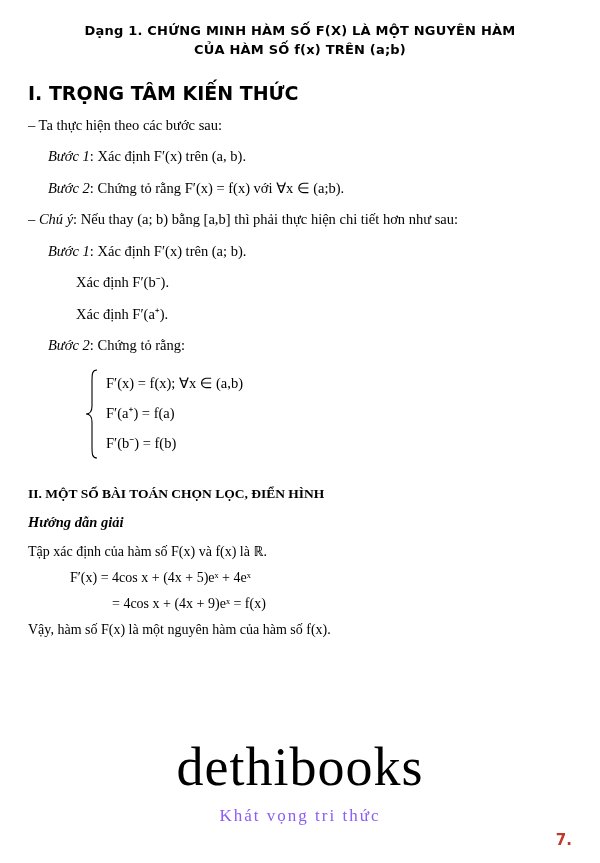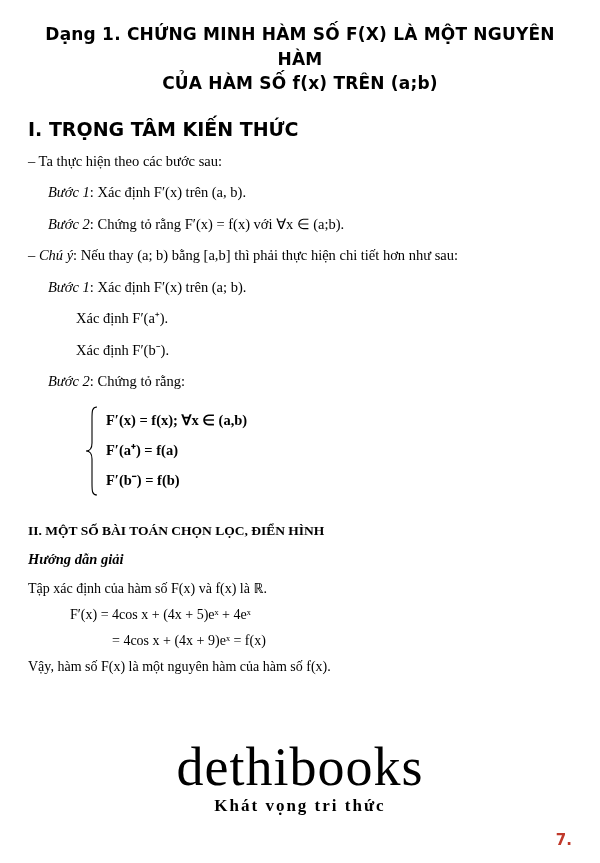--- a/index.html
+++ b/index.html
@@ -35,34 +35,33 @@
     font-family: "Liberation Serif", serif;
     font-size: 54px;
     color: #000000;
     letter-spacing: 1px;
     line-height: 1;
     font-weight: 400;
   }
   .watermark .wm-sub {
     font-family: "Liberation Serif", serif;
     font-size: 17px;
-    color: #000000;
+    color: #8b5cf6;
     letter-spacing: 2px;
-    margin-top: 2px;
-    font-weight: bold;
+    margin-top: 12px;
   }
   .content {
     position: relative;
     z-index: 10;
   }
   .title {
     text-align: center;
     font-family: "DejaVu Sans", sans-serif;
     font-weight: bold;
-    font-size: 17px;
+    font-size: 13px;
     line-height: 1.45;
     margin: 4px 0 0 0;
     letter-spacing: 0.2px;
   }
   .title .line2 {
     display: block;
   }
   .section-head {
     font-family: "DejaVu Sans", sans-serif;
     font-weight: bold;
@@ -90,21 +89,20 @@
     font-style: italic;
   }
   .math {
     font-family: "Liberation Serif", serif;
   }
   .bracket-block {
     position: relative;
     margin: 12px 0 10px 56px;
     padding-left: 22px;
     height: 92px;
-    font-weight: bold;
   }
   .brace {
     position: absolute;
     left: 0;
     top: 0;
     width: 16px;
     height: 92px;
   }
   .brace svg {
     display: block;
@@ -185,23 +183,23 @@
     </div>
 
     <div class="para">
       <span class="italic">– Chú ý</span><span>: Nếu thay (a; b) bằng [a,b] thì phải thực hiện chi tiết hơn như sau:</span>
     </div>
 
     <div class="para indent1">
       <span class="italic">Bước 1</span><span class="math">: Xác định F′(x) trên (a; b).</span>
     </div>
 
+    <div class="para indent2">Xác định F′(b⁻).</div>
+
     <div class="para indent2">Xác định F′(a⁺).</div>
-
-    <div class="para indent2">Xác định F′(b⁻).</div>
 
     <div class="para indent1">
       <span class="italic">Bước 2</span><span>: Chứng tỏ rằng:</span>
     </div>
 
     <div class="bracket-block">
       <div class="brace">
         <svg width="16" height="92" viewBox="0 0 16 92">
           <path d="M13 2 C8 2 8 6 8 14 L8 38 C8 44 5 46 2 46 C5 46 8 48 8 54 L8 78 C8 86 8 90 13 90" fill="none" stroke="#000" stroke-width="1.1"></path>
         </svg>

